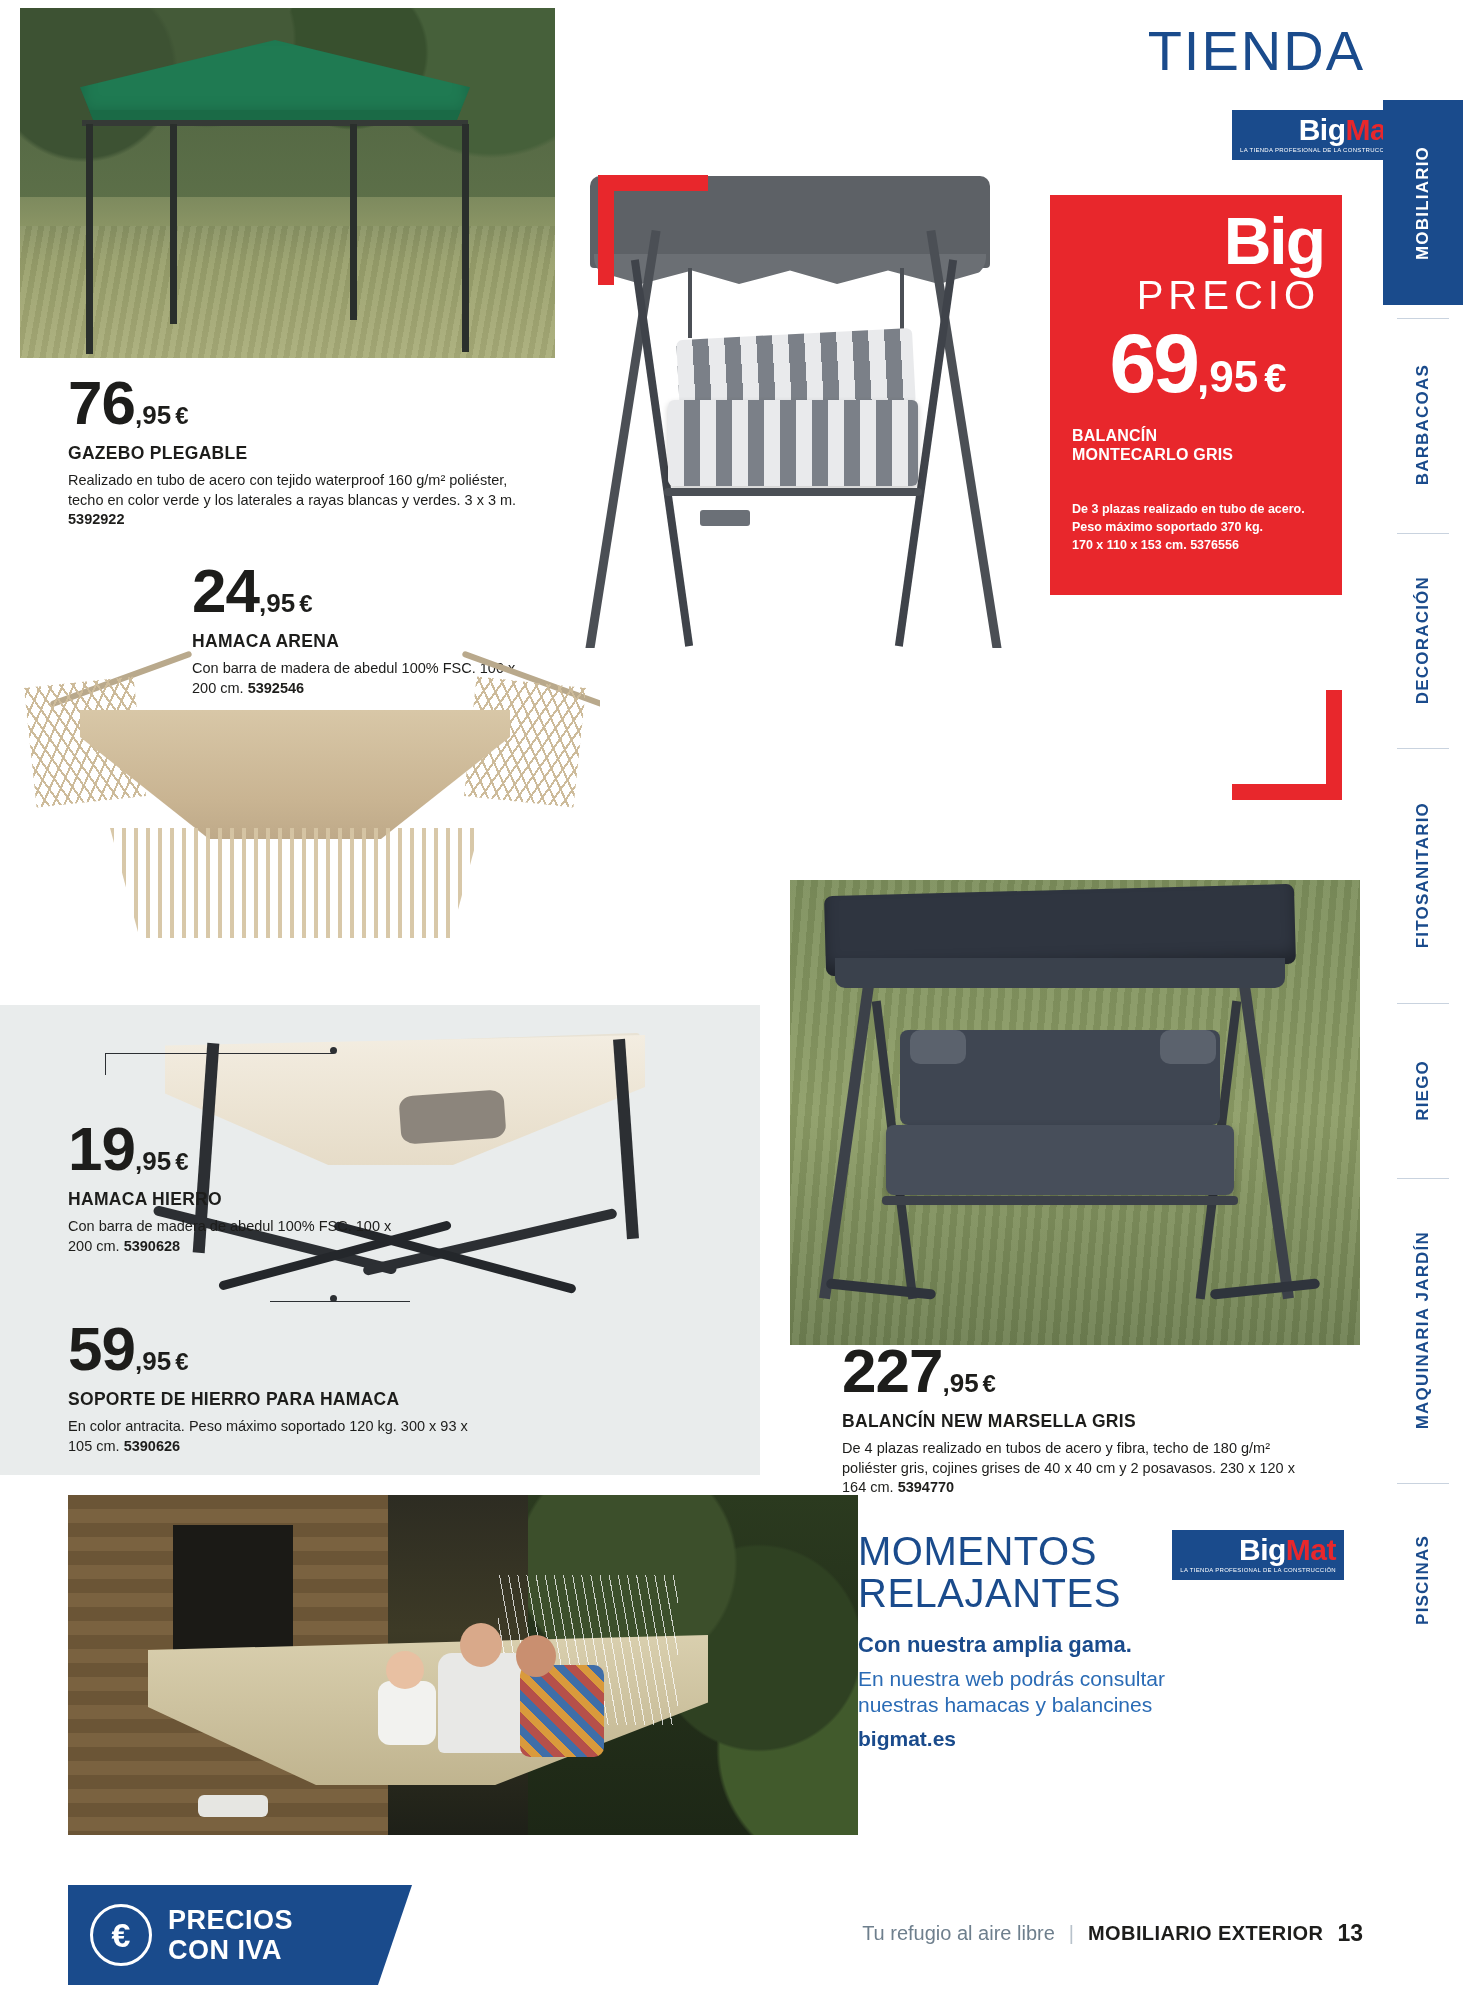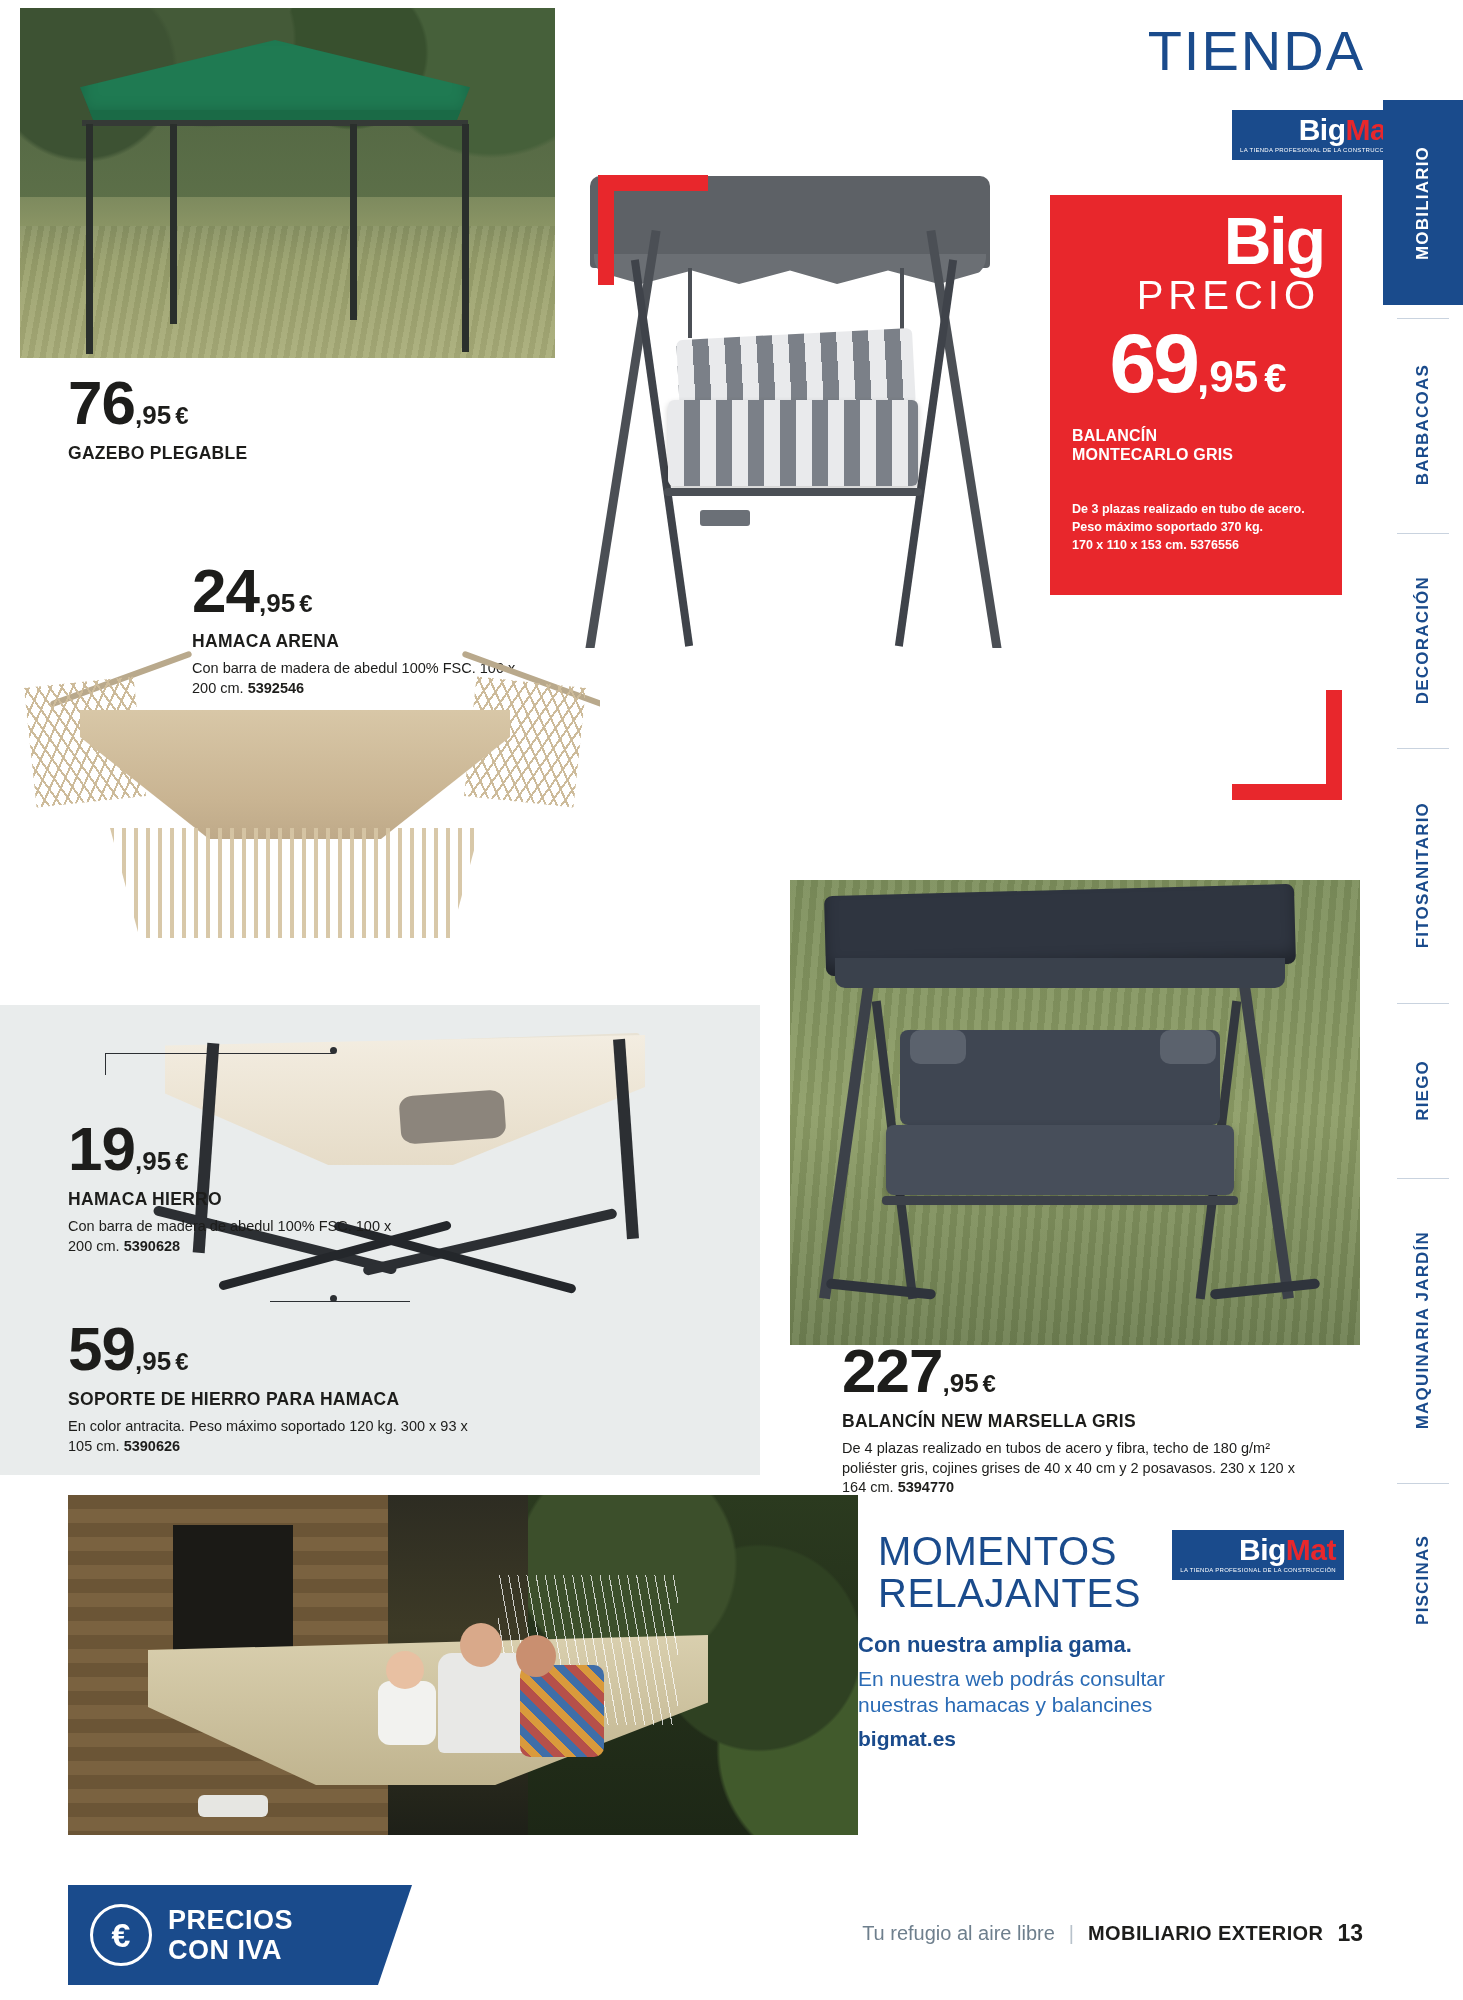--- a/index.html
+++ b/index.html
@@ -222,21 +222,21 @@
   .lf-woman-head { position:absolute; left:448px; top:140px; width:40px; height:42px; background:#c98f70; border-radius:50%;}
   .lf-baby { position:absolute; left:310px; top:186px; width:58px; height:64px; background:#f2f2ef; border-radius:12px;}
   .lf-baby-head { position:absolute; left:318px; top:156px; width:38px; height:38px; background:#e8c0a2; border-radius:50%;}
   .lf-shoes { position:absolute; left:130px; top:300px; width:70px; height:22px; background:#e6e6e2; border-radius:6px;}
 
   
   .momentos {
     position:absolute; left:858px; top:1530px; width:500px; height:290px; background:#ffffff;
   }
   .mo-title {
-    font-size:40px; font-weight:300; color:#1a4b8c; line-height:1.05; letter-spacing:0.5px;padding-left:20px;
+    font-size:40px; font-weight:300; color:#1a4b8c; line-height:1.05; letter-spacing:0.5px;
   }
   .mo-strong { font-size:22px; font-weight:bold; color:#1a4b8c; margin-top:18px; }
   .mo-text { font-size:21px; color:#2a6bb5; line-height:1.25; margin-top:8px; font-weight:300;}
   .mo-url { font-size:21px; font-weight:bold; color:#1a4b8c; margin-top:8px; }
   .logo-momentos { position:absolute; right:14px; top:0px; }
 
   
   .prod { position:absolute; }
   .price { color:#1d1d1b; line-height:1; white-space:nowrap; }
   .price .int { font-size:62px; font-weight:bold; letter-spacing:-1px;margin-top:8px; }
@@ -366,20 +366,24 @@
         <span class="ref">5376556</span>
       </div>
     </div>
   </div>
 
   <div class="prod" style="left:68px; top:372px; width:470px;">
     <div class="price">
       <span class="int">76</span><span class="dec">,95</span><span class="eur">€</span>
     </div>
     <div class="pname">GAZEBO PLEGABLE</div>
+    <div class="pdesc">
+      <span>Realizado en tubo de acero con  tejido waterproof 160 g/m² poliéster, techo en color verde y los laterales a rayas blancas y verdes. 3 x 3 m.</span>
+      <b>5392922</b>
+    </div>
   </div>
 
   <div class="prod" style="left:192px; top:560px; width:330px;">
     <div class="price">
       <span class="int">24</span><span class="dec">,95</span><span class="eur">€</span>
     </div>
     <div class="pname">HAMACA ARENA</div>
     <div class="pdesc">
       <span>Con barra de madera de abedul 100% FSC. 100 x 200 cm.</span>
       <b>5392546</b>

